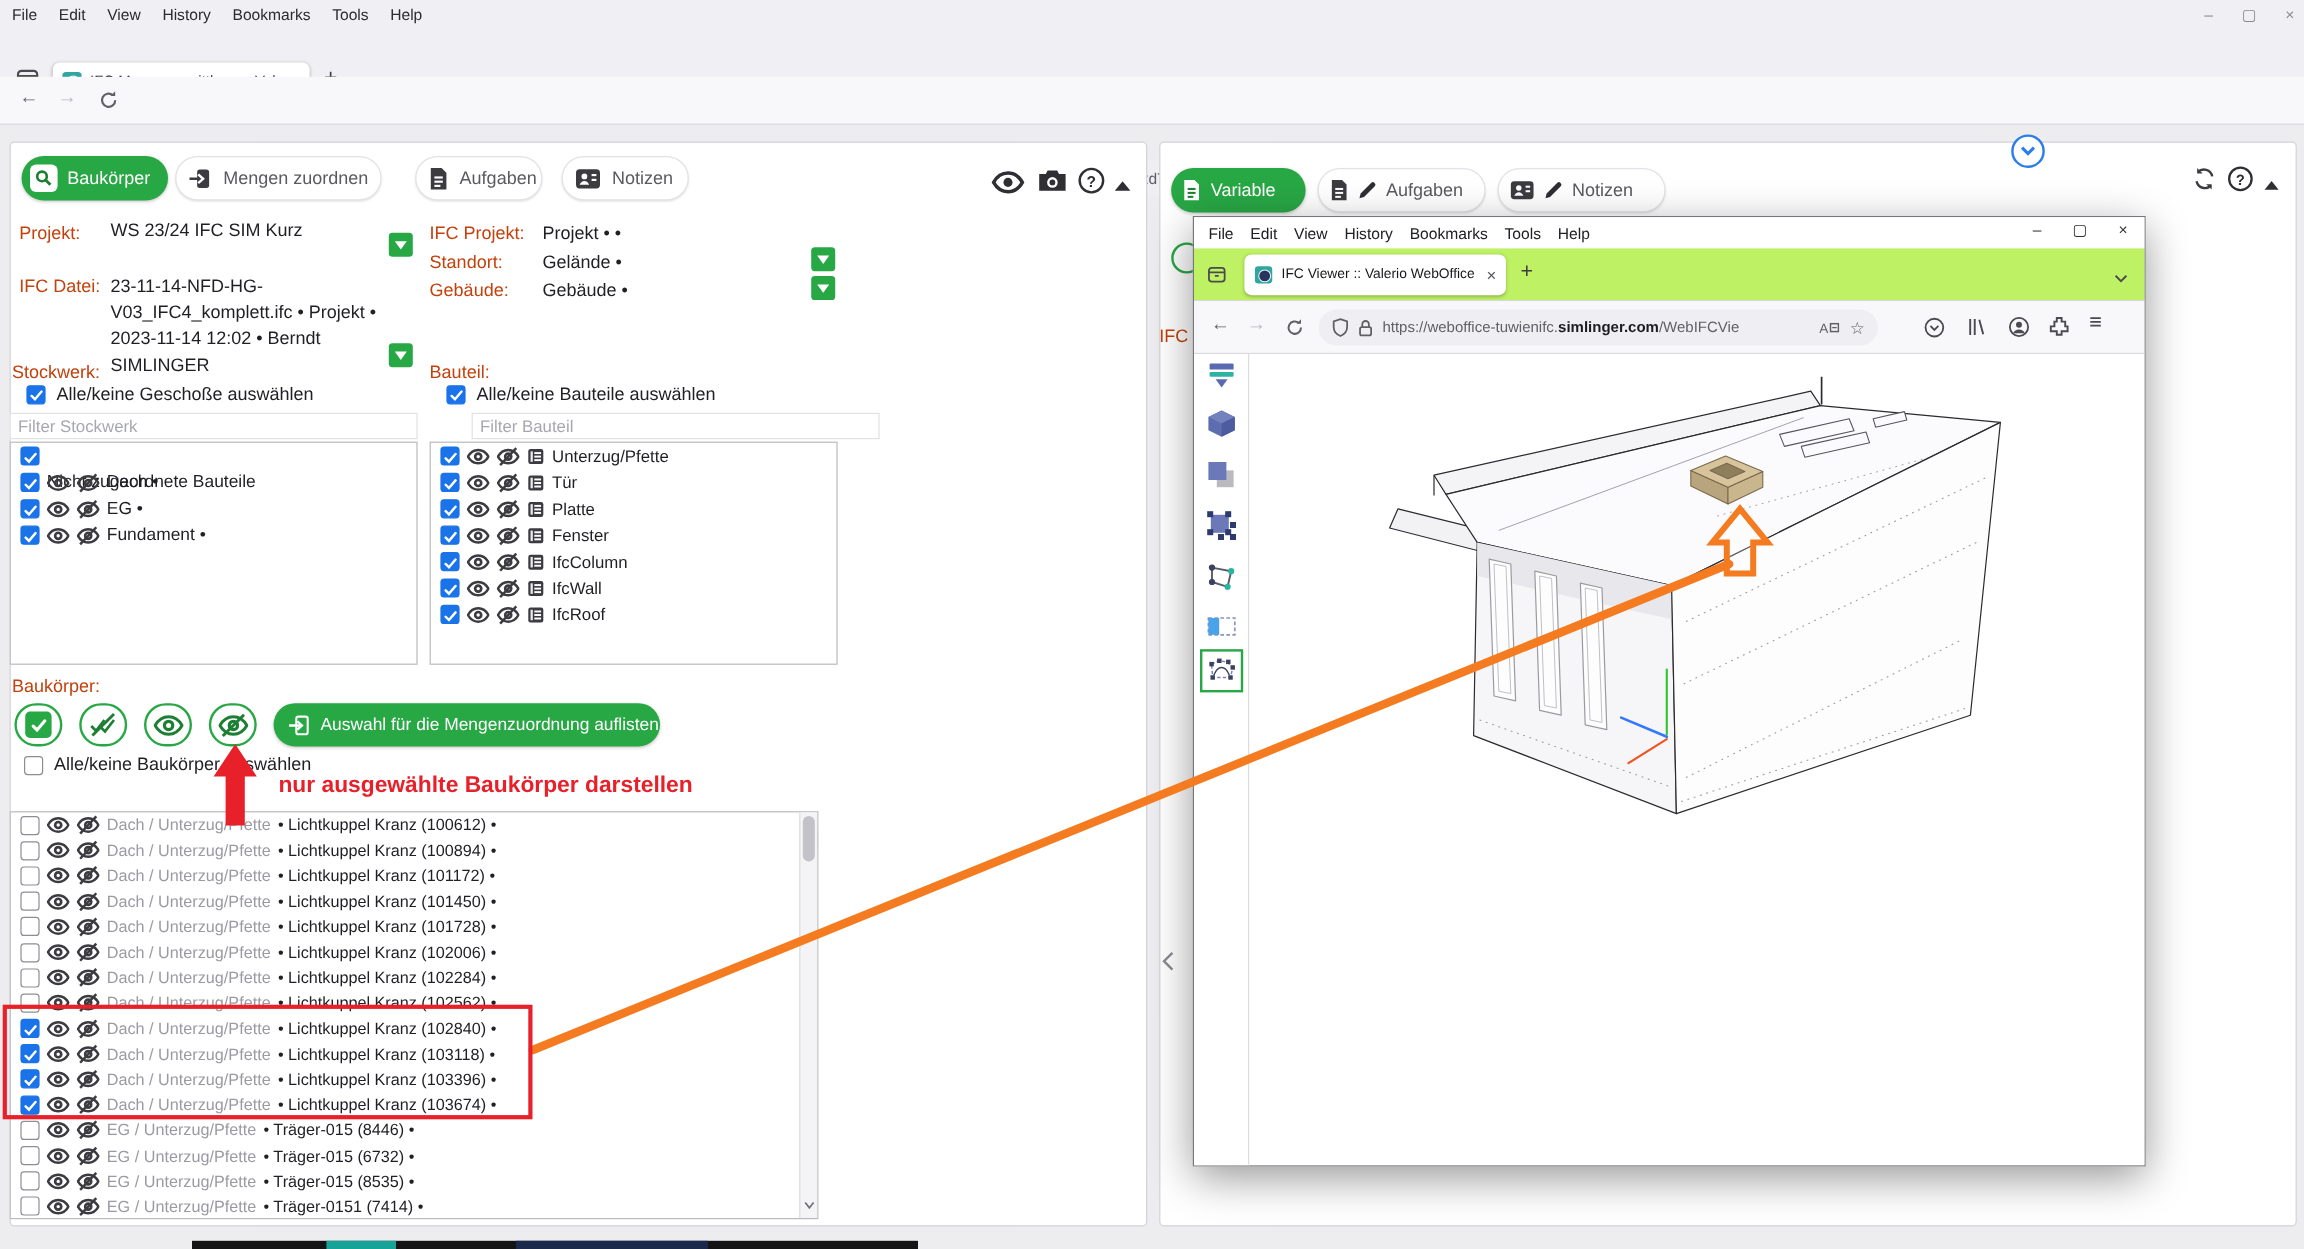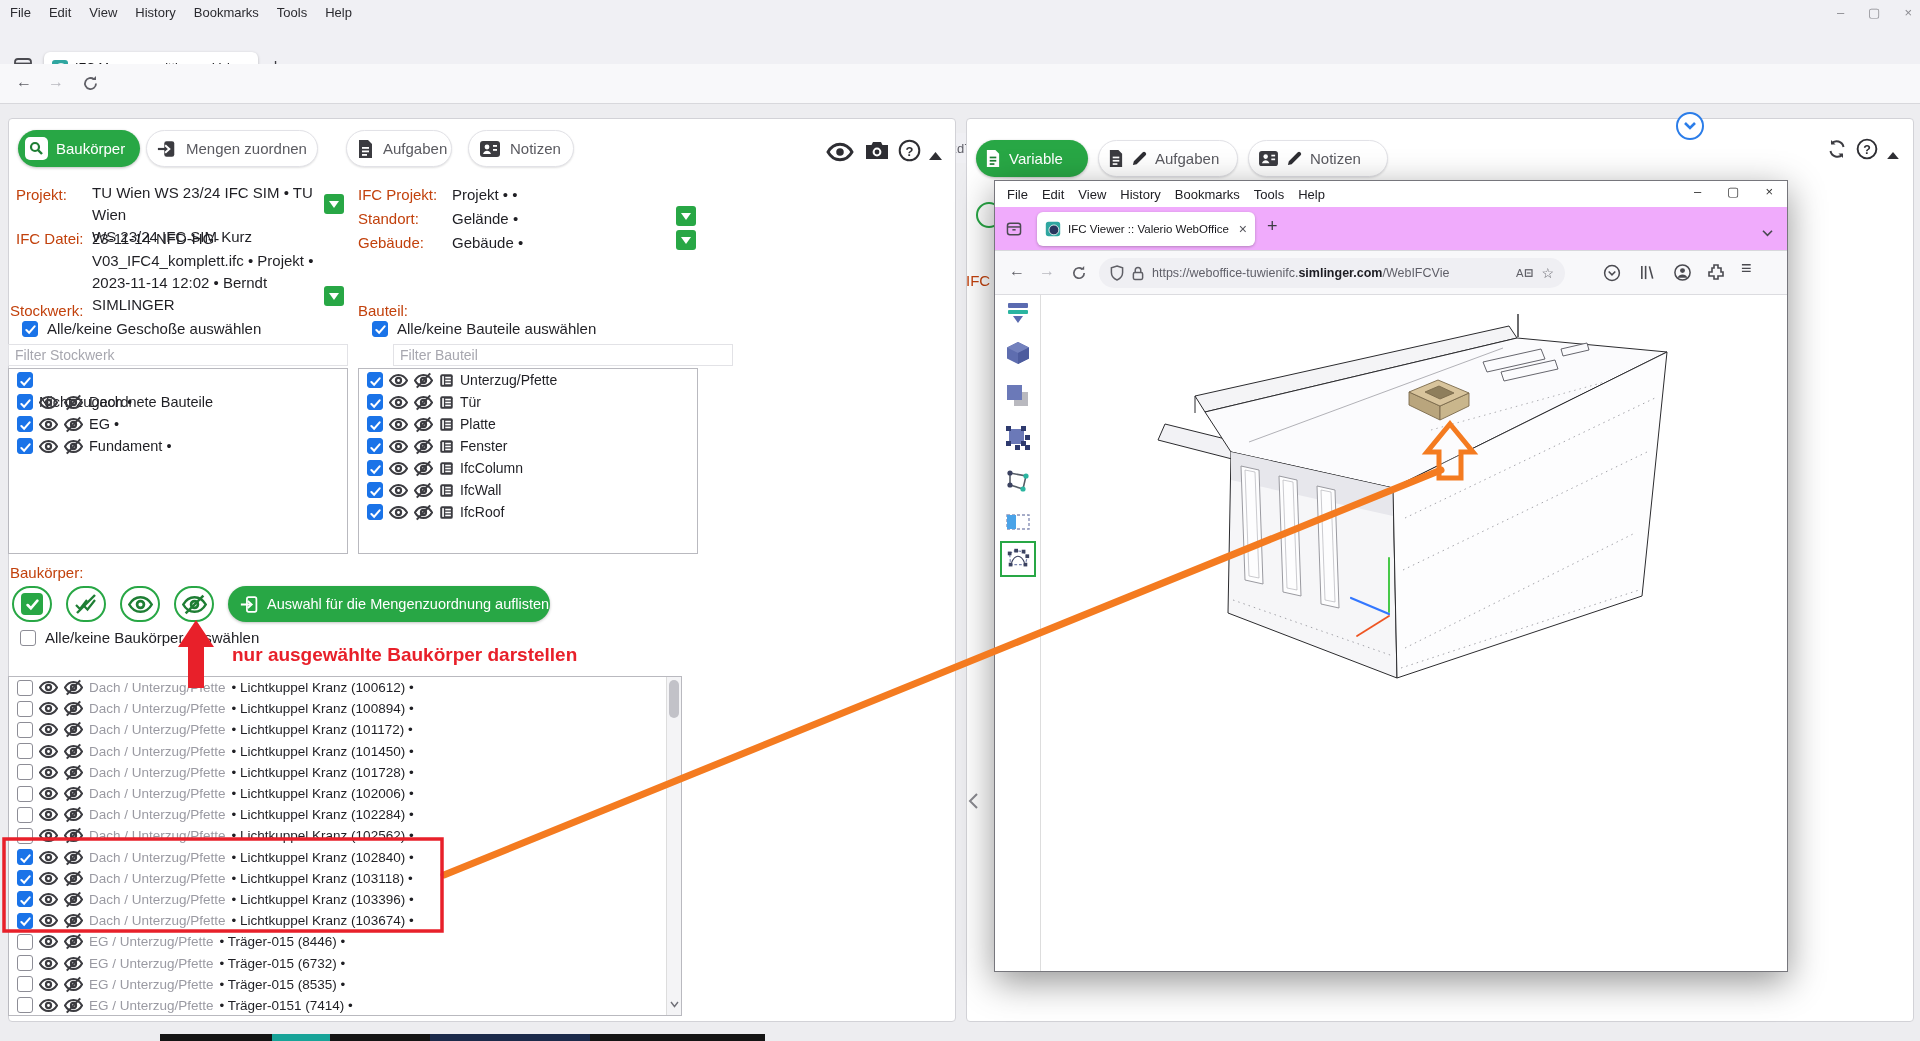--- a/index.html
+++ b/index.html
@@ -41,21 +41,21 @@
   .listbox { position:absolute; background:#fff; border:1px solid #b9b9bf; }
   .lrow { display:flex; align-items:center; gap:6px; padding-left:8px; font-size:13.5px; color:#1f1f24; }
   .grp { color:#9a9aa2; }
   .itm { color:#1f1f24; }
   .oval { position:absolute; width:40px; height:36px; border:2px solid var(--green); border-radius:18px; background:#fff; display:flex; align-items:center; justify-content:center; }
   .sq-check { width:22px; height:22px; background:var(--green); border-radius:4px; display:flex; align-items:center; justify-content:center; }
 
   
   #popup { left:994px; top:180px; width:794px; height:792px; background:#fff; border:1px solid #76767c; box-shadow:0 10px 34px rgba(0,0,0,.42); z-index:40; }
   #pmenubar { left:0; top:0; width:792px; height:26px; background:#fff; display:flex; align-items:center; padding-left:12px; gap:14px; font-size:13px; color:#202025; }
-  #ptabbar { left:0; top:26px; width:792px; height:44px; background:#f0abfc; border-bottom:1px solid #d8d8dc; }
+  #ptabbar { left:0; top:26px; width:792px; height:44px; background:#bef264; border-bottom:1px solid #d8d8dc; }
   #purlbar { left:0; top:70px; width:792px; height:44px; background:#f8f8fa; border-bottom:1px solid #dcdce0; }
   #pcontent { left:0; top:114px; width:792px; height:676px; background:#fff; }
   #ptoolbar { left:0; top:0; width:46px; height:676px; border-right:1px solid #ddd; background:#fff; }
   .tico { position:absolute; left:8px; width:30px; height:30px; }
 
   .note-red { position:absolute; color:var(--red); font-weight:bold; font-size:19px; white-space:nowrap; z-index:90; }
   #overlay { position:absolute; left:0; top:0; z-index:100; pointer-events:none; }
   .seg { position:absolute; top:0; height:7px; }
   .icbtn { position:absolute; display:flex; align-items:center; justify-content:center; }
 </style>
@@ -207,21 +207,20 @@
       </svg>
   </span>
   <span class="abs" style="left:928px;top:147px;">
     <svg width="15" height="10" viewBox="0 0 15 10">
         <path d="M1 9L7.5 1 14 9z" fill="#2e2e33"></path>
       </svg>
   </span>
 
   <span class="lbl" style="left:16px;top:186px;">Projekt:</span>
   <div class="val" style="left:92px;top:182px;width:228px;">
-    <div>TU Wien WS 23/24 IFC SIM • TU Wien</div>
     <div>WS 23/24 IFC SIM Kurz</div>
   </div>
   <span class="ddbtn" style="left:324px;top:194px;"></span>
 
   <span class="lbl" style="left:16px;top:230px;">IFC Datei:</span>
   <div class="val" style="left:92px;top:228px;width:228px;">
     <div>23-11-14-NFD-HG-</div>
     <div>V03_IFC4_komplett.ifc • Projekt •</div>
     <div>2023-11-14 12:02 • Berndt</div>
     <div>SIMLINGER</div>

